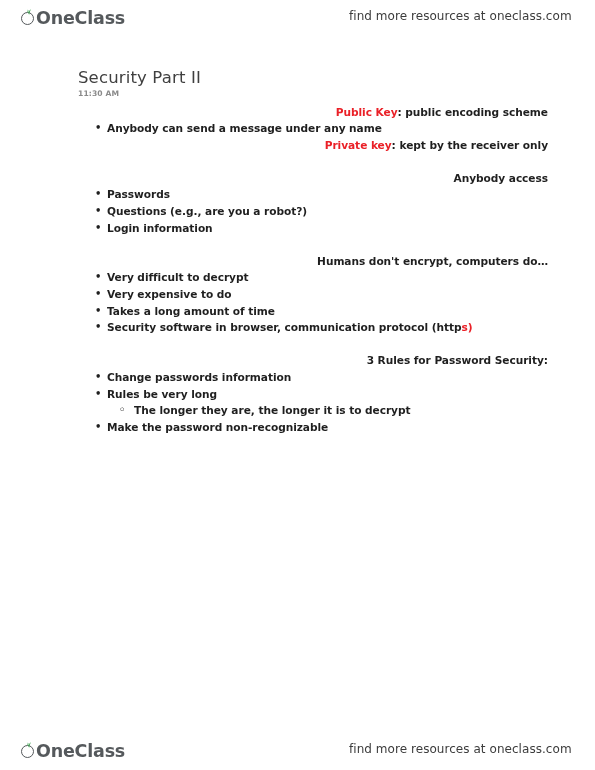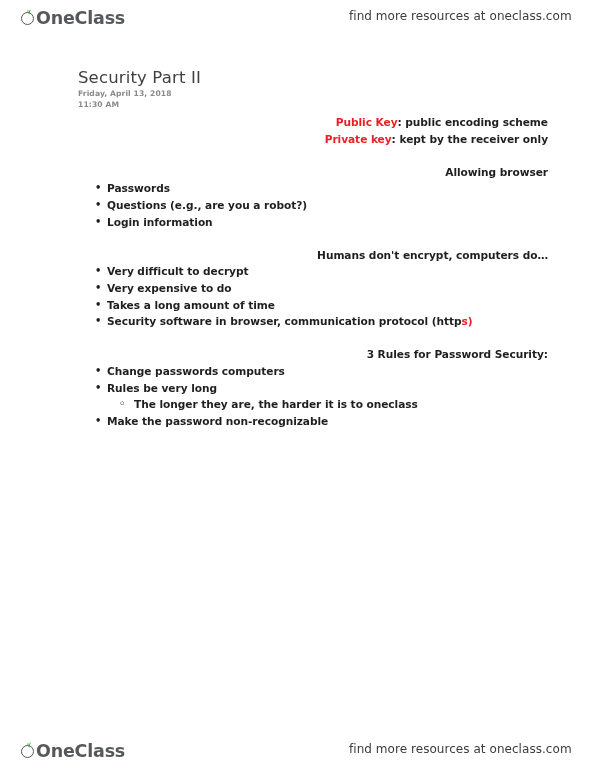--- a/index.html
+++ b/index.html
@@ -155,41 +155,41 @@
         <path d="M5.8 11 C5.6 8 4.6 5 2.6 2.2 C2.2 4.4 3.6 8 5.8 11 Z" fill="#2f9e44"></path>
       </svg>
     </span>
     <span class="brand-word">OneClass</span>
   </div>
   <div class="band-tagline">find more resources at oneclass.com</div>
 </div>
 
 <div class="note">
   <h1 class="note-title">Security Part II</h1>
-  <div class="note-date">Friday, April 13, 2018</div>
   <div class="note-time">11:30 AM</div>
   <div class="content" id="note-content">
       <div class="line head"><span class="red">Public Key</span><span>: public encoding scheme</span></div>
+      <div class="line li"><span>Anybody can send a message under any name</span></div>
       <div class="line head"><span class="red">Private key</span><span>: kept by the receiver only</span></div>
       <div class="spacer"></div>
-      <div class="line head"><span>Allowing browser</span></div>
+      <div class="line head"><span>Anybody access</span></div>
       <div class="line li"><span>Passwords</span></div>
       <div class="line li"><span>Questions (e.g., are you a robot?)</span></div>
       <div class="line li"><span>Login information</span></div>
       <div class="spacer"></div>
       <div class="line head"><span>Humans don't encrypt, computers do…</span></div>
       <div class="line li"><span>Very difficult to decrypt</span></div>
       <div class="line li"><span>Very expensive to do</span></div>
       <div class="line li"><span>Takes a long amount of time</span></div>
       <div class="line li"><span>Security software in browser, communication protocol (http</span><span class="red">s)</span></div>
       <div class="spacer"></div>
       <div class="line head"><span>3 Rules for Password Security:</span></div>
-      <div class="line li"><span>Change passwords computers</span></div>
+      <div class="line li"><span>Change passwords information</span></div>
       <div class="line li"><span>Rules be very long</span></div>
-      <div class="line li2"><span>The longer they are, the harder it is to oneclass</span></div>
+      <div class="line li2"><span>The longer they are, the longer it is to decrypt</span></div>
       <div class="line li"><span>Make the password non-recognizable</span></div>
     </div>
 </div>
 
 <div class="band footer">
   <div class="brand">
     <span class="brand-mark">
       <span class="ring"></span>
       <svg class="leaf" viewBox="0 0 12 12" xmlns="http://www.w3.org/2000/svg" aria-hidden="true">
         <path d="M6 11 C6 7 5 4 3 1 C4.5 2 5.6 4 6 6 C6.6 3.6 8 1.6 10 0.6 C8.6 3.2 7 6.6 6.6 11 Z" fill="#2f9e44"></path>

